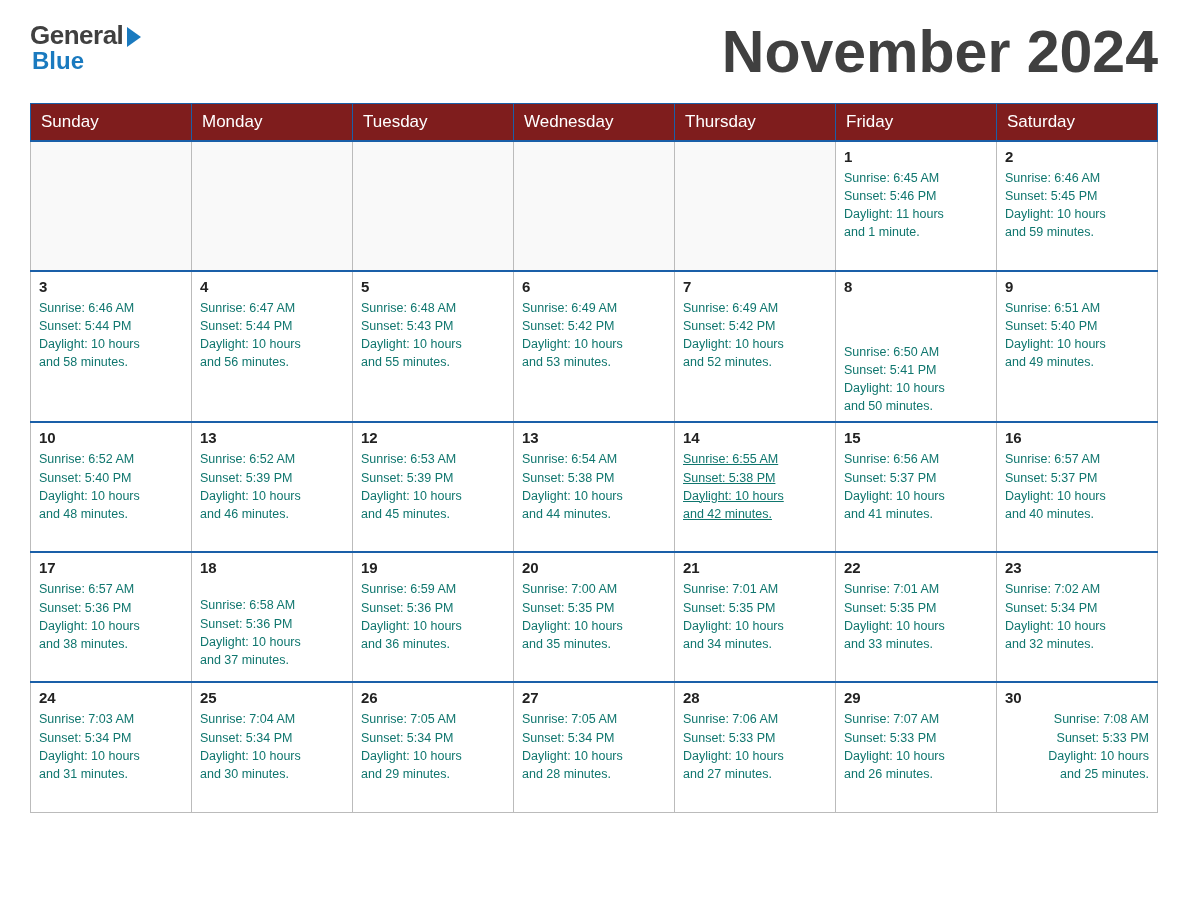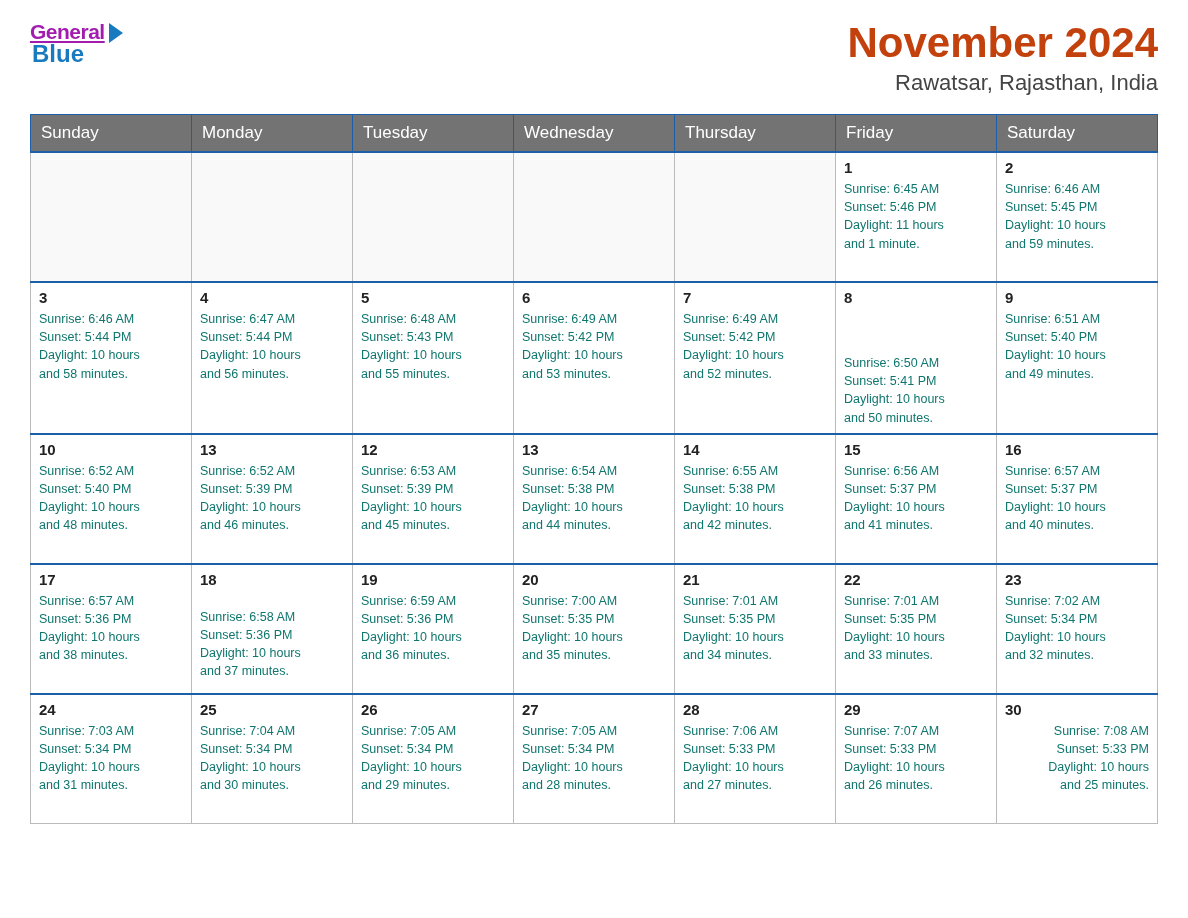--- a/index.html
+++ b/index.html
@@ -19,25 +19,24 @@
     .logo {
       display: flex;
       flex-direction: column;
       align-items: flex-start;
     }
     .logo-top {
       display: flex;
       align-items: center;
     }
     .logo-general {
-      font-size: 21px;
+      font-size: 26px;
       font-weight: bold;
-      color: #a21caf;
+      color: #404040;
       letter-spacing: -0.5px;
-      text-decoration: underline;
     }
     .logo-arrow {
       width: 0;
       height: 0;
       border-left: 14px solid #1a7abf;
       border-top: 10px solid transparent;
       border-bottom: 10px solid transparent;
       margin-left: 4px;
       margin-top: 2px;
     }
@@ -45,37 +44,37 @@
       font-size: 24px;
       font-weight: bold;
       color: #1a7abf;
       margin-top: -4px;
       margin-left: 2px;
     }
     .title-block {
       text-align: right;
     }
     .month-title {
-      font-size: 42px;
+      font-size: 59px;
       font-weight: bold;
-      color: #c2410c;
+      color: #404040;
       line-height: 1.1;
     }
     .location {
       font-size: 22px;
       color: #444;
       margin-top: 4px;
     }
     .calendar {
       width: 100%;
       border-collapse: collapse;
       border: 1px solid #999;
     }
     .calendar th {
-      background: #737373;
+      background: #7f1d1d;
       color: #fff;
       font-size: 17px;
       font-weight: normal;
       padding: 8px 10px;
       text-align: left;
       border: 1px solid #1a5fa8;
     }
     .calendar td {
       vertical-align: top;
       padding: 6px 8px;
@@ -108,21 +107,20 @@
 <div class="header">
   <div class="logo">
     <div class="logo-top">
       <span class="logo-general">General</span>
       <div class="logo-arrow"></div>
     </div>
     <span class="logo-blue">Blue</span>
   </div>
   <div class="title-block">
     <div class="month-title">November 2024</div>
-    <div class="location">Rawatsar, Rajasthan, India</div>
   </div>
 </div>
 
 <table class="calendar">
   <thead>
     <tr>
     <th>Sunday</th>
         <th>Monday</th>
         <th>Tuesday</th>
         <th>Wednesday</th>
@@ -228,21 +226,21 @@
         </td>
         <td>
           <div class="day-num">13</div>
           <div class="day-info" style="white-space: pre-line;">Sunrise: 6:54 AM
 Sunset: 5:38 PM
 Daylight: 10 hours
 and 44 minutes.</div>
         </td>
         <td>
           <div class="day-num">14</div>
-          <div class="day-info" style="white-space: pre-line;">Sunrise: 6:55 AM
+          <div class="day-info" style="white-space: pre-line; text-decoration: underline;">Sunrise: 6:55 AM
 Sunset: 5:38 PM
 Daylight: 10 hours
 and 42 minutes.</div>
         </td>
         <td>
           <div class="day-num">15</div>
           <div class="day-info" style="white-space: pre-line;">Sunrise: 6:56 AM
 Sunset: 5:37 PM
 Daylight: 10 hours
 and 41 minutes.</div>

